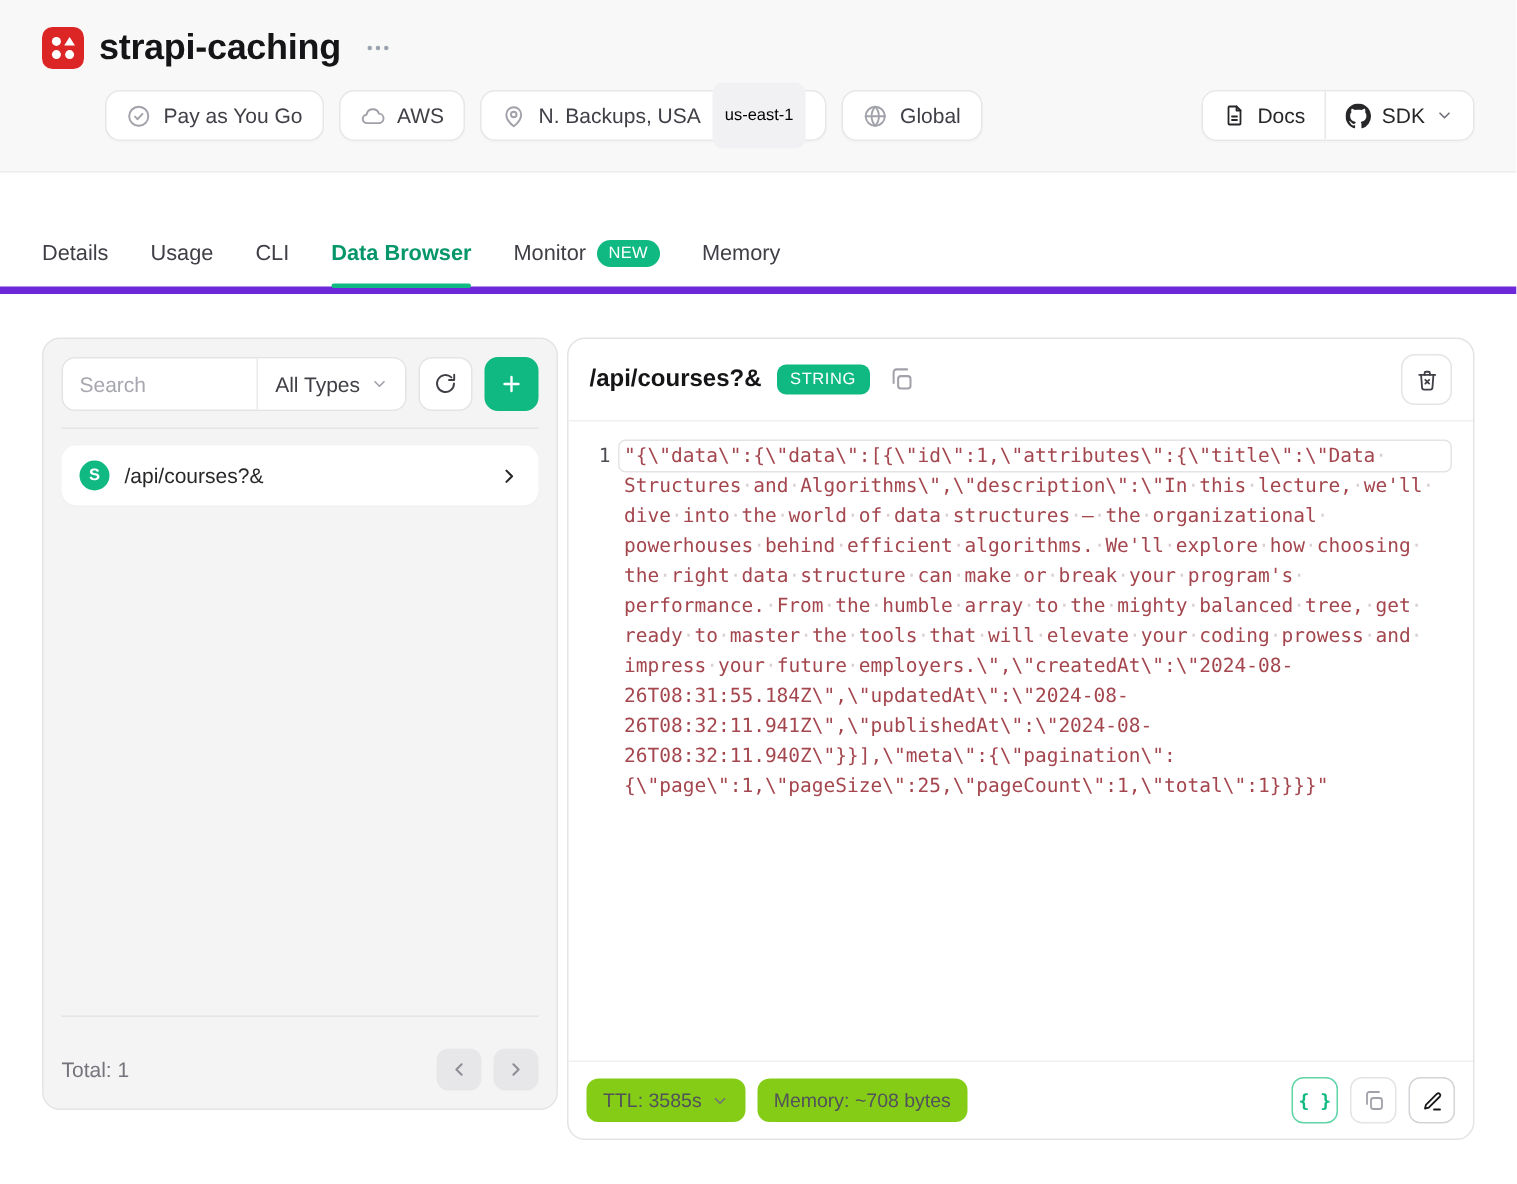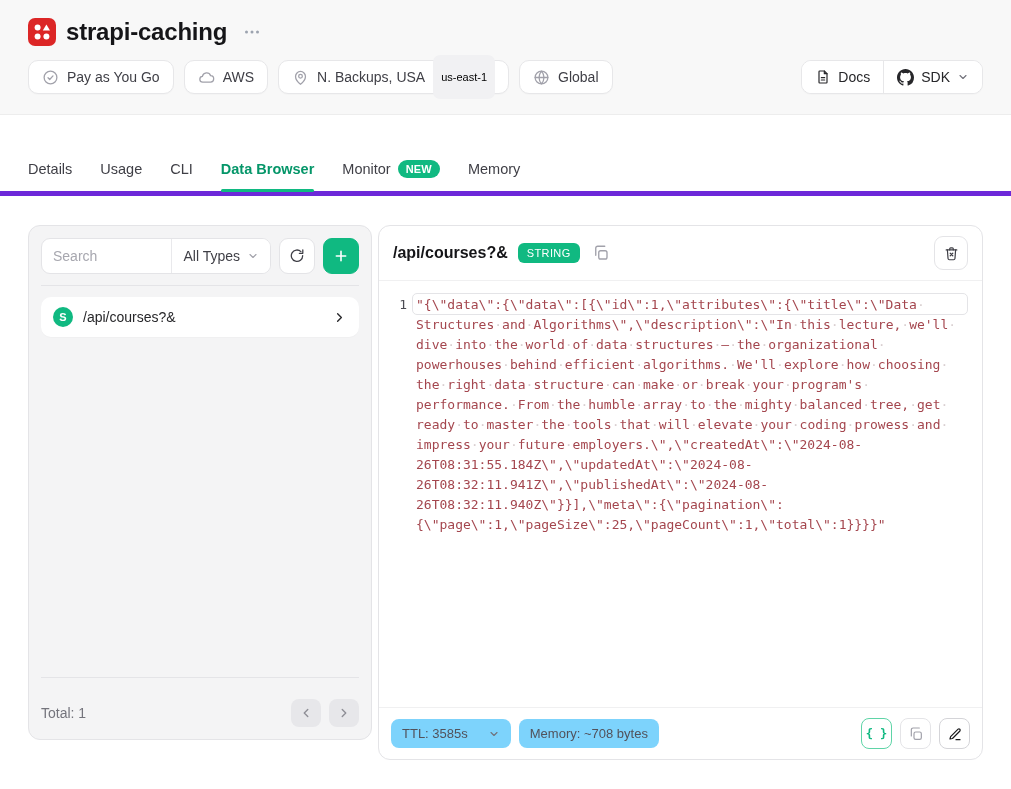--- a/index.html
+++ b/index.html
@@ -10,40 +10,40 @@
     -webkit-font-smoothing:antialiased;
   }
   svg { display:block; }
 
   
   .band { background:#f8f8f8; border-bottom:1px solid #ededed; padding:18px 28px 20px; }
   .title-row { display:flex; align-items:center; gap:10px; }
   .logo { width:28px; height:28px; }
   .db-title { font-size:24px; font-weight:700; letter-spacing:-0.2px; color:#151518; }
   .title-menu { border:none; background:transparent; cursor:pointer; padding:4px; margin-left:2px; color:#9ca3af; }
-  .badges-row { display:flex; align-items:center; gap:10px; margin-top:14px; }
+  .badges-row { display:flex; align-items:center; gap:10px; margin-top:14px;margin-left:42px; }
   .chip {
     display:inline-flex; align-items:center; gap:8px; background:#fff;
     border:1px solid #e7e7e9; border-radius:10px; height:34px; padding:0 13px;
     font-size:14px; color:#3f3f46; box-shadow:0 1px 1px rgba(0,0,0,.02);
   }
   .chip .c-icon { color:#a1a1aa; }
   .chip .mini-tag { background:#f1f1f3; border-radius:7px; padding:16px 8px; font-size:11px; color:#000000; }
   .band-right { margin-left:auto; display:flex; }
   .btn-group { display:flex; background:#fff; border:1px solid #e7e7e9; border-radius:10px; overflow:hidden; box-shadow:0 1px 1px rgba(0,0,0,.02); }
   .group-btn { display:flex; align-items:center; gap:7px; padding:0 13px; height:32px; background:#fff; border:none; font-size:14px; color:#27272a; cursor:pointer; font-family:inherit; }
   .group-btn + .group-btn { border-left:1px solid #e7e7e9; }
 
   
   .tabs-wrap { padding:0 28px; margin-top:45px; border-bottom:5px solid #6d28d9; }
   .tabs { display:flex; gap:28px; }
   .tab { position:relative; padding-bottom:13px; font-size:14.5px; color:#3f3f46; cursor:pointer; background:none; border:none; font-family:inherit; display:flex; align-items:center; gap:7px; }
   .tab.active { color:#059669; font-weight:600; }
   .tab.active::after { content:""; position:absolute; left:0; right:0; bottom:-1px; height:3px; border-radius:3px; background:#10b981; }
-  .pill-new { background:#10b981; color:#fff; font-size:11px; font-weight:700; border-radius:999px; padding:3px 8px; letter-spacing:.2px; }
+  .pill-new { background:#10b981; color:#fff; font-size:11px; font-weight:400; border-radius:999px; padding:3px 8px; letter-spacing:.2px; }
 
   
   .content { display:flex; gap:6px; padding:29px 28px 0; }
 
   
   .sidebar {
     width:344px; min-width:344px; height:515px; background:#f4f4f5;
     border:1px solid #e4e4e7; border-radius:12px; padding:12px; display:flex; flex-direction:column;
   }
   .search-row { display:flex; gap:8px; }
@@ -77,21 +77,21 @@
   .trash-btn { margin-left:auto; width:34px; height:34px; border:1px solid #e4e4e7; border-radius:9px; background:#fff; color:#3f3f46; display:flex; align-items:center; justify-content:center; cursor:pointer; }
 
   .code-area { flex:1; display:flex; padding:14px 14px 0 12px; overflow:hidden; cursor:text; }
   .gutter { width:16px; min-width:16px; text-align:right; font-family:"DejaVu Sans Mono", monospace; font-size:13px; line-height:20px; color:#4b4b52; margin-right:9px; }
   .code-content { position:relative; flex:1; font-family:"DejaVu Sans Mono", monospace; font-size:13px; line-height:20px; color:#a4464e; overflow-wrap:anywhere; word-break:normal; }
   .active-line-outline { position:absolute; top:-2px; left:-4px; right:0; height:22px; border:1px solid #e4e4e7; border-radius:5px; pointer-events:none; }
   .code-text { position:relative; z-index:1; }
   .code-text .ws { color:#d9cfd0; }
 
   .main-footer { display:flex; align-items:center; gap:8px; border-top:1px solid #f0f0f1; padding:10px 12px; min-height:52px; }
-  .meta-pill { display:flex; align-items:center; gap:20px; background:#7dd3fc; border:none; border-radius:8px; padding:7px 11px; font-size:13px; color:#52525b; font-family:inherit; }
+  .meta-pill { display:flex; align-items:center; gap:6px; background:#84cc16; border:none; border-radius:8px; padding:7px 11px; font-size:13px; color:#52525b; font-family:inherit; }
   .meta-pill.clickable { cursor:pointer; }
   .footer-actions { margin-left:auto; display:flex; gap:8px; }
   .sq-btn { width:31px; height:31px; border-radius:8px; background:#fff; display:flex; align-items:center; justify-content:center; cursor:pointer; }
   .braces-btn { border:1px solid #5fd4a7; color:#10b981; font-family:"DejaVu Sans Mono", monospace; font-size:12px; font-weight:700; }
   .copy-val-btn { border:1px solid #e4e4e7; color:#a1a1aa; }
   .edit-btn { border:1px solid #d4d4d8; color:#18181b; }
 </style>
 </head>
 <body>
 

